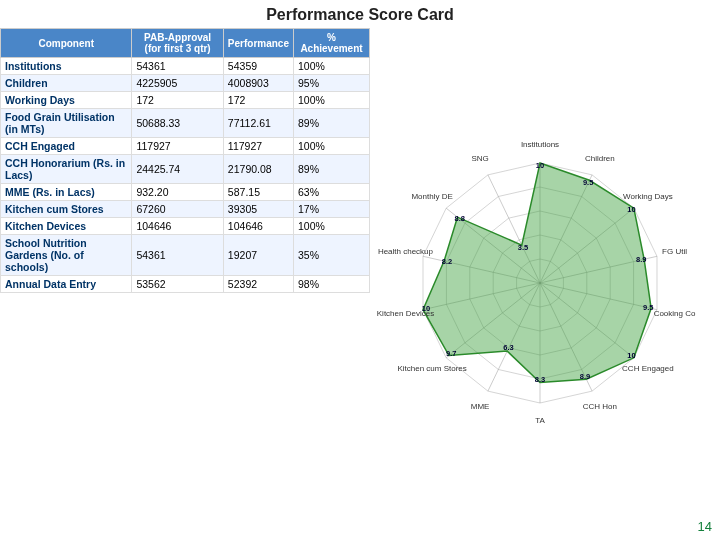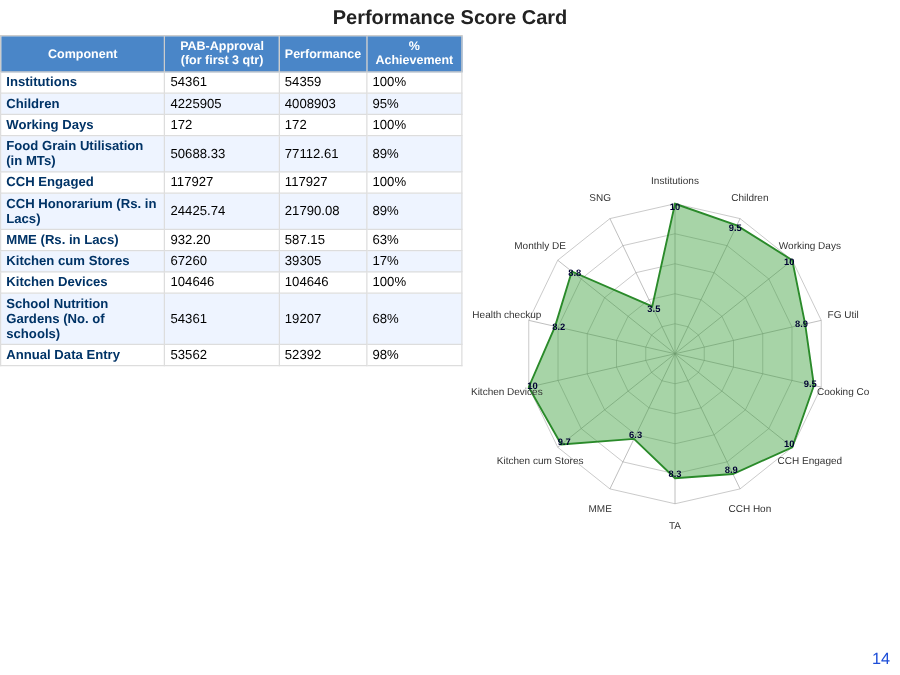--- a/index.html
+++ b/index.html
@@ -61,21 +61,21 @@
       position: relative;
       display: flex;
       align-items: center;
       justify-content: center;
     }
     .page-num {
       position: absolute;
       bottom: 4px;
       right: 8px;
       font-size: 13px;
-      color: #1d4ed8;
+      color: #15803d;
       margin-top: 32px;
     }
     svg.radar {
       width: 340px;
       height: 310px;
     }
   </style>
 </head>
 <body>
 
@@ -144,21 +144,21 @@
           <tr>
             <td>Kitchen Devices</td>
             <td>104646</td>
             <td>104646</td>
             <td>100%</td>
           </tr>
           <tr>
             <td>School Nutrition Gardens (No. of schools)</td>
             <td>54361</td>
             <td>19207</td>
-            <td>68%</td>
+            <td>35%</td>
           </tr>
           <tr>
             <td>Annual Data Entry</td>
             <td>53562</td>
             <td>52392</td>
             <td>98%</td>
           </tr>
         </tbody>
     </table>
   </div>

